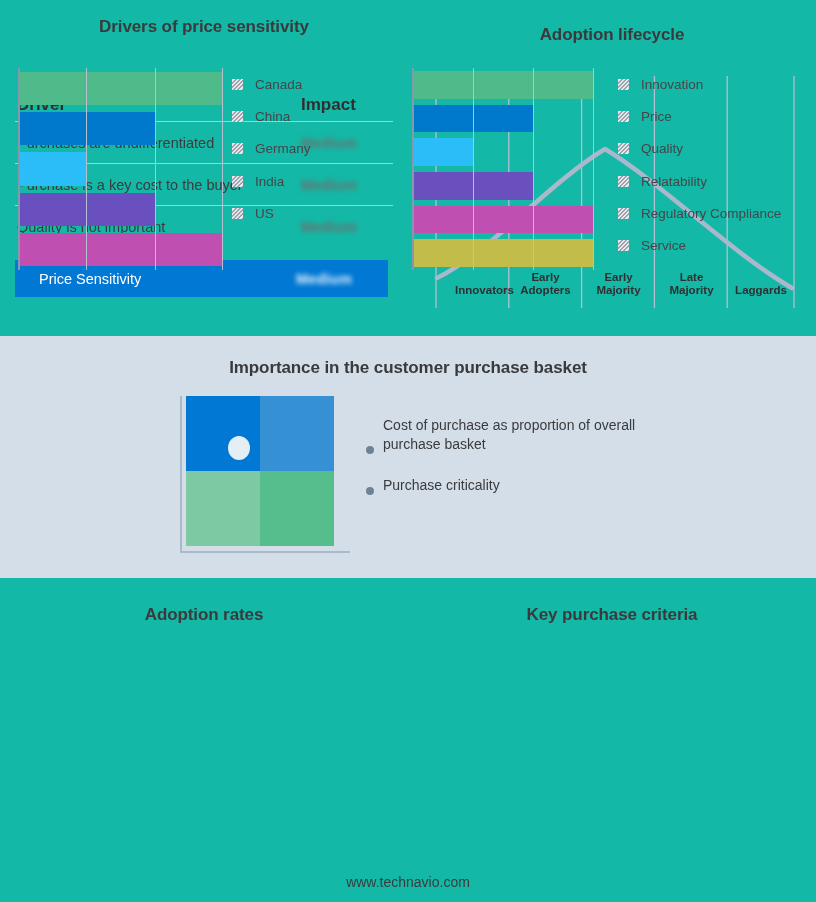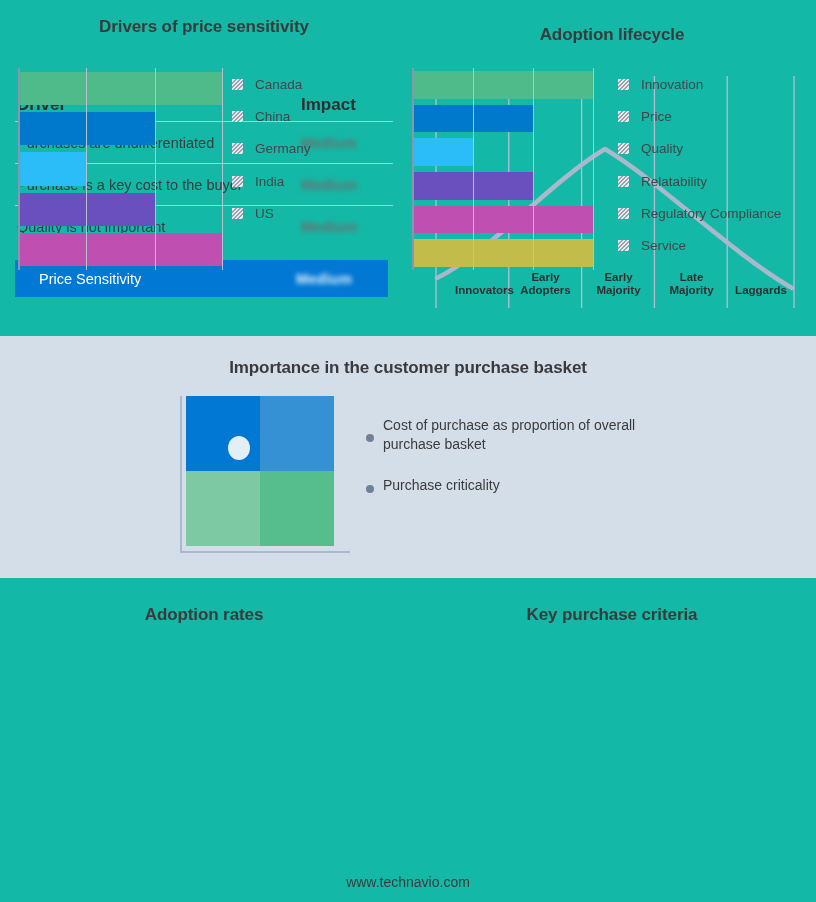--- a/index.html
+++ b/index.html
@@ -154,21 +154,21 @@
     width: 170px; height: 1.5px;
     background: #aab9cc;
   }
   #basket-legend {
     position: absolute;
     left: 366px; top: 80px;
     width: 290px;
   }
   .bl-item {
     display: flex;
-    align-items: center;
+    align-items: flex-end;
     margin-bottom: 22px;
   }
   .bl-dot {
     flex: 0 0 auto;
     width: 8px; height: 8px;
     border-radius: 50%;
     background: #6f8199;
     margin-top: 6px;
     margin-right: 9px;
   }

